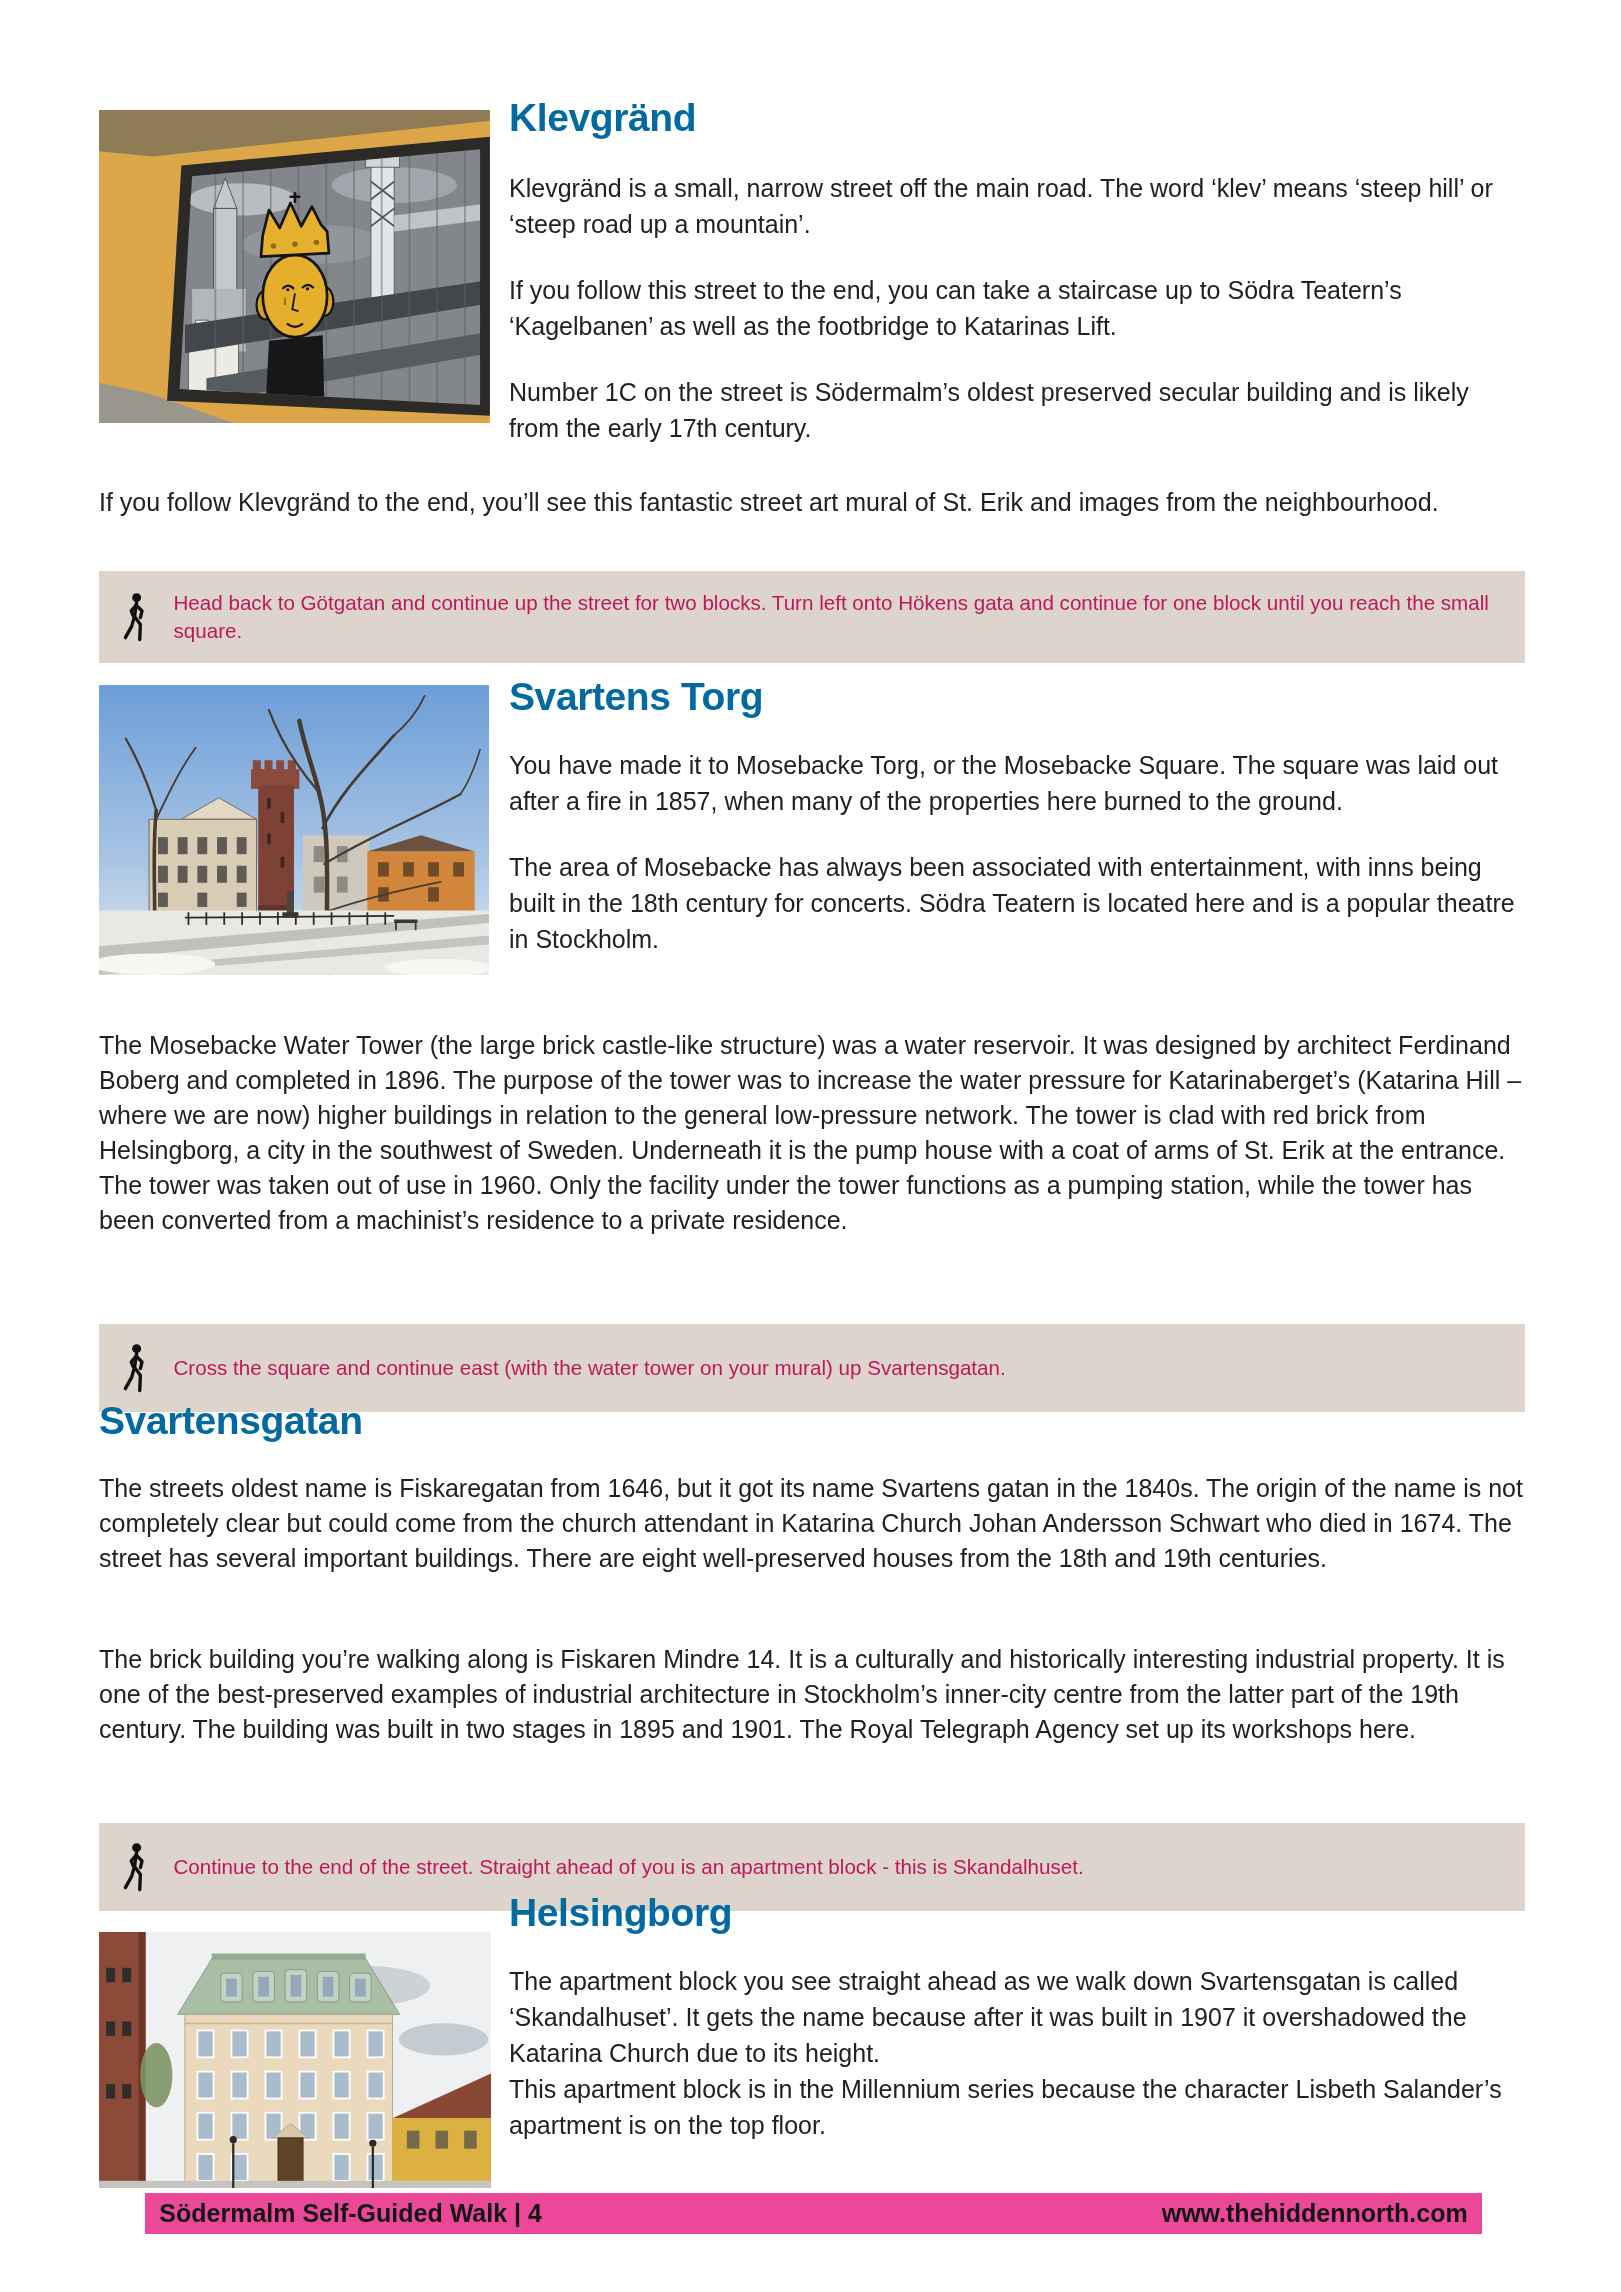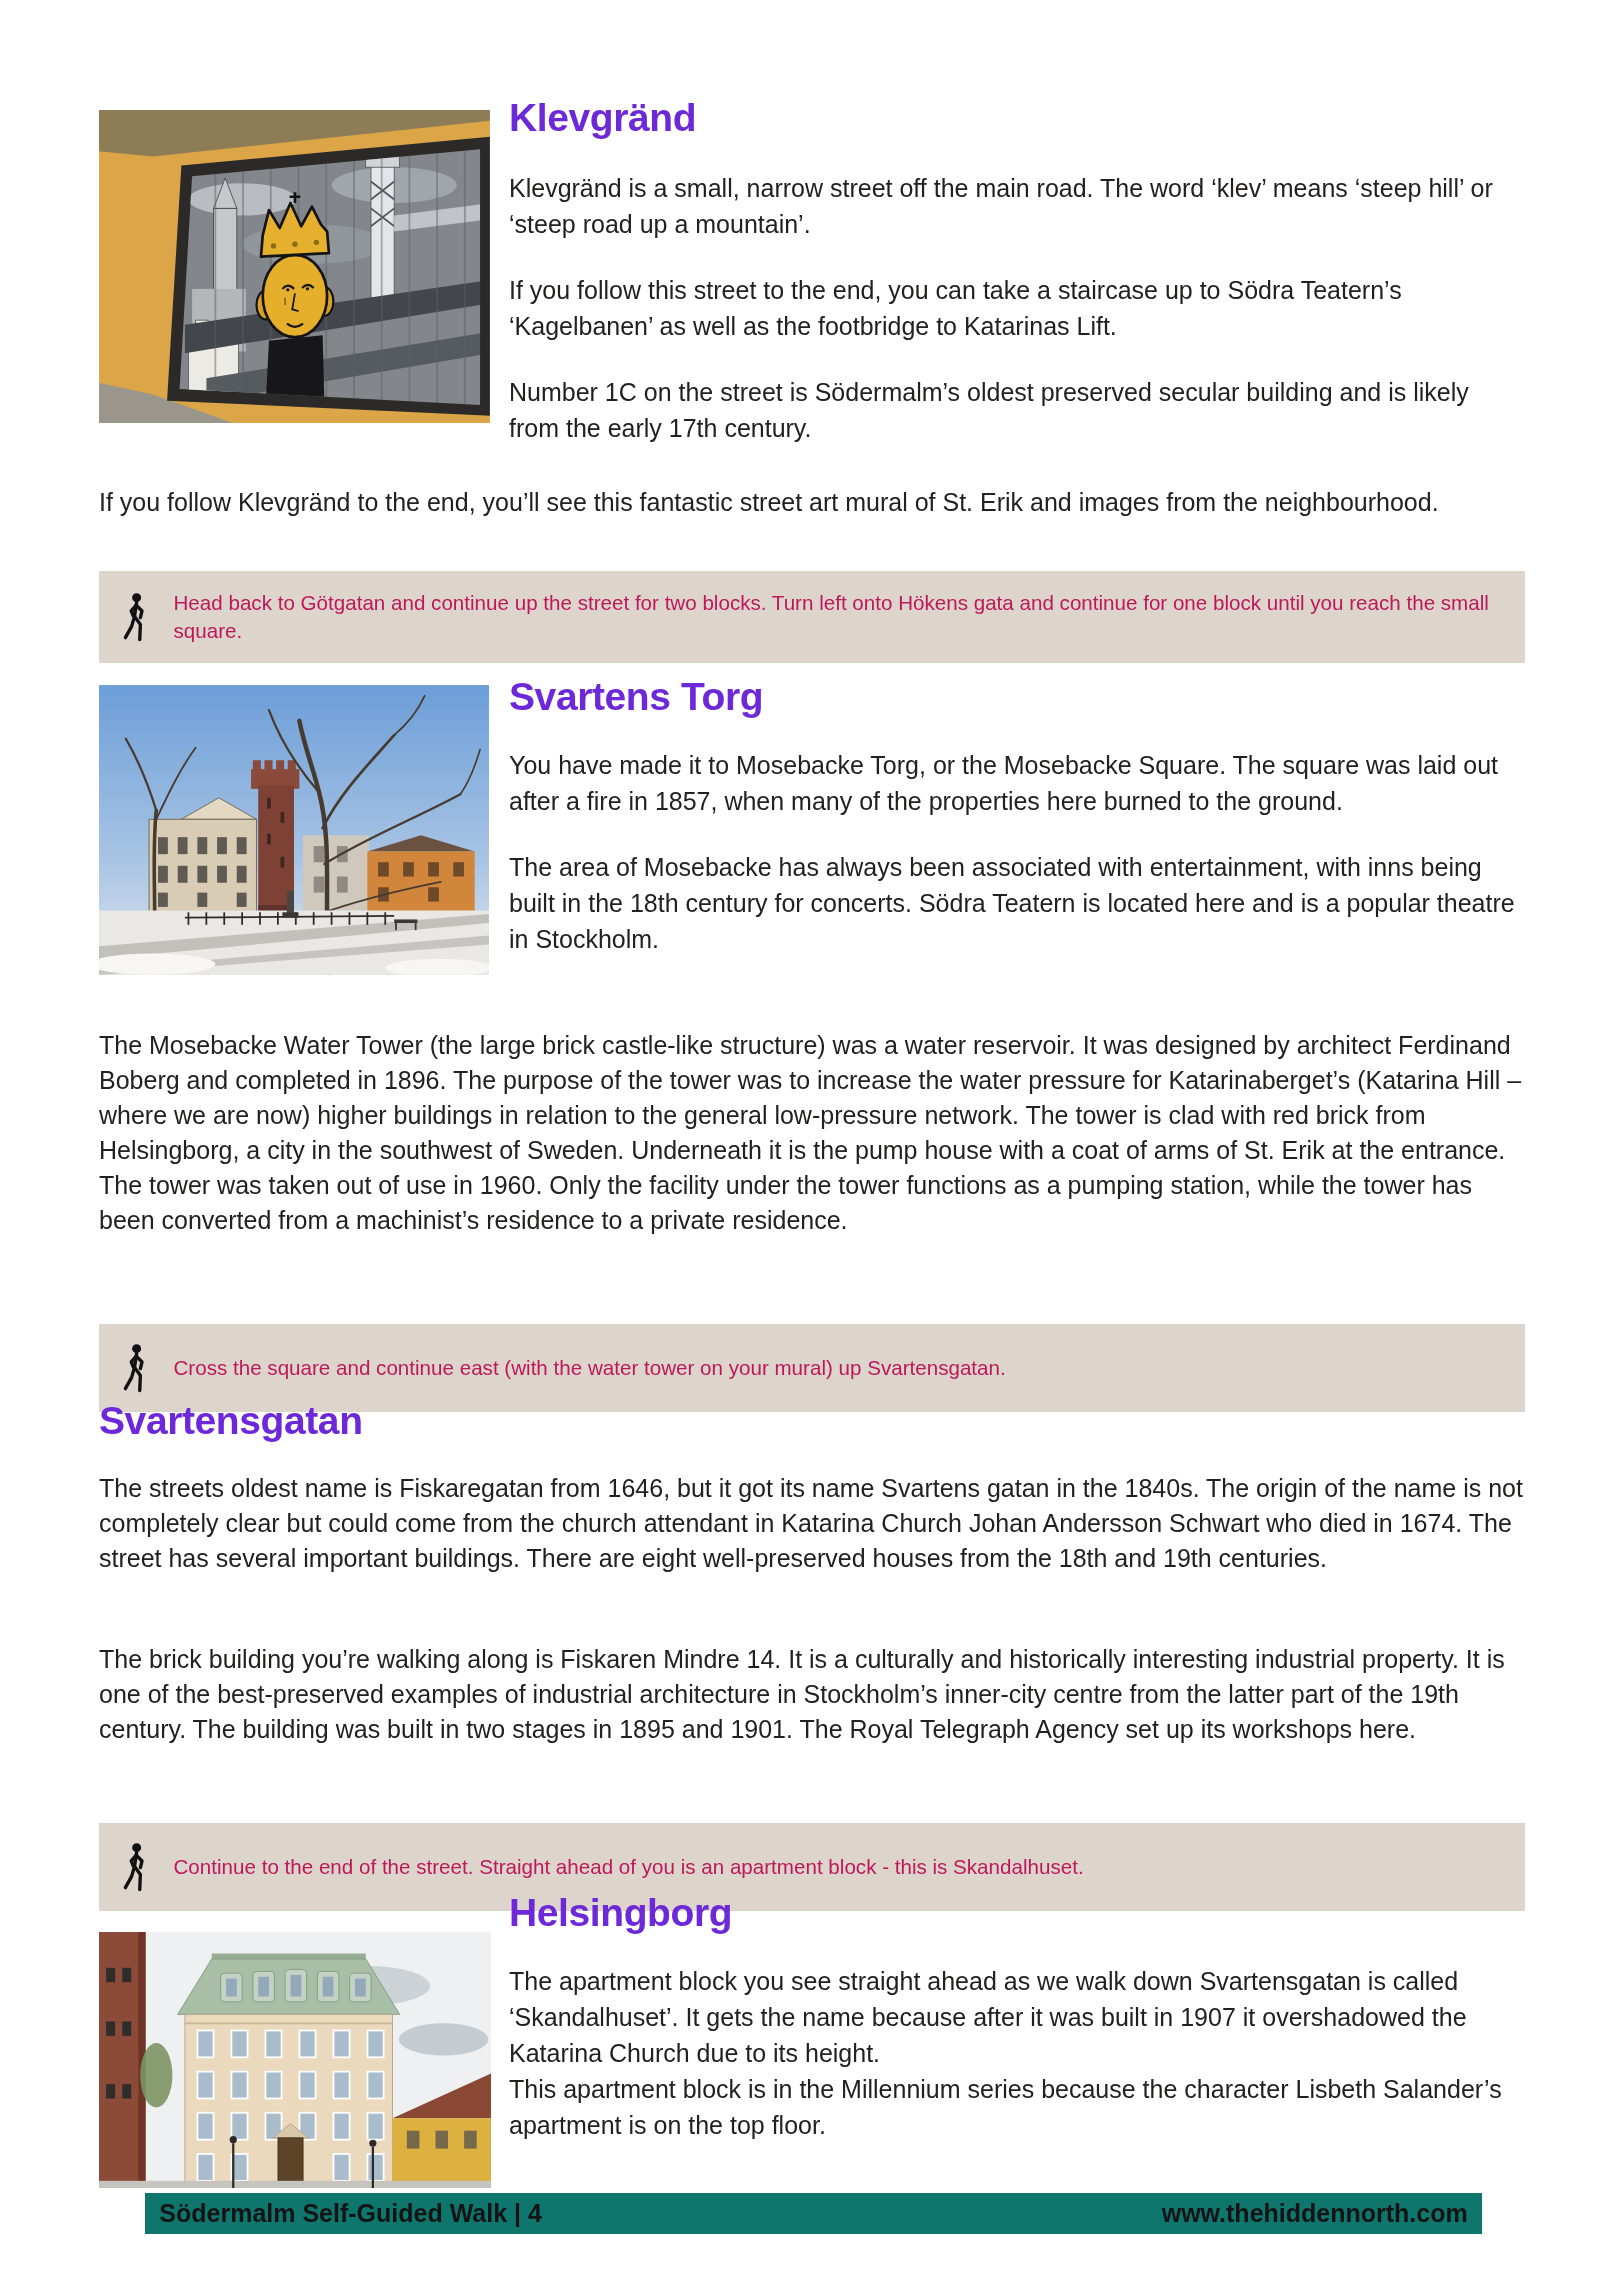--- a/index.html
+++ b/index.html
@@ -1,35 +1,35 @@
 <!DOCTYPE html>
 <html style="font-size:14.3px"><head>
 <meta charset="utf-8">
 <style>
   html,body{margin:0;padding:0;background:#ffffff;}
   .page{
     position:relative;width:1621px;height:2293px;background:#ffffff;
     font-family:"Liberation Sans","DejaVu Sans",sans-serif;color:#232020;overflow:hidden;
   }
   .abs{position:absolute;}
-  h2.sec-title{margin:0;font-size:39px;line-height:41px;font-weight:700;color:#6d28d9;letter-spacing:-0.4px;}
+  h2.sec-title{margin:0;font-size:39px;line-height:41px;font-weight:700;color:#0369a1;letter-spacing:-0.4px;}
   p.body{margin:0 7px 30px 0;font-size:25px;line-height:36px;color:#232020;}
   p.body:last-child{margin-bottom:0;}
   .prewrap{white-space:pre-line;}
   .photo{position:absolute;overflow:hidden;background:#ddd;}
   .photo svg{display:block;width:100%;height:100%;}
   .callout{
     position:absolute;left:99px;width:1426px;background:#ddd4cb;
     display:flex;align-items:center;gap:23px;box-sizing:border-box;
     padding:18px 30px 18px 21.5px;
   }
   .callout .walk{flex:0 0 auto;}
   .callout p{margin:0;font-size:20.6px;line-height:28px;color:#be185d;}
   .footer-bar{
-    position:absolute;left:145px;top:2193px;width:1337px;height:41px;background:#0f766e;
+    position:absolute;left:145px;top:2193px;width:1337px;height:41px;background:#ec4899;
     display:flex;justify-content:space-between;align-items:center;
     box-sizing:border-box;padding:0 14.3px;
   }
   .footer-bar span{font-size:25px;color:#141414;}
   .footer-left{font-weight:700;}
   .footer-right{font-weight:700;}
 </style>
 </head>
 <body>
 

